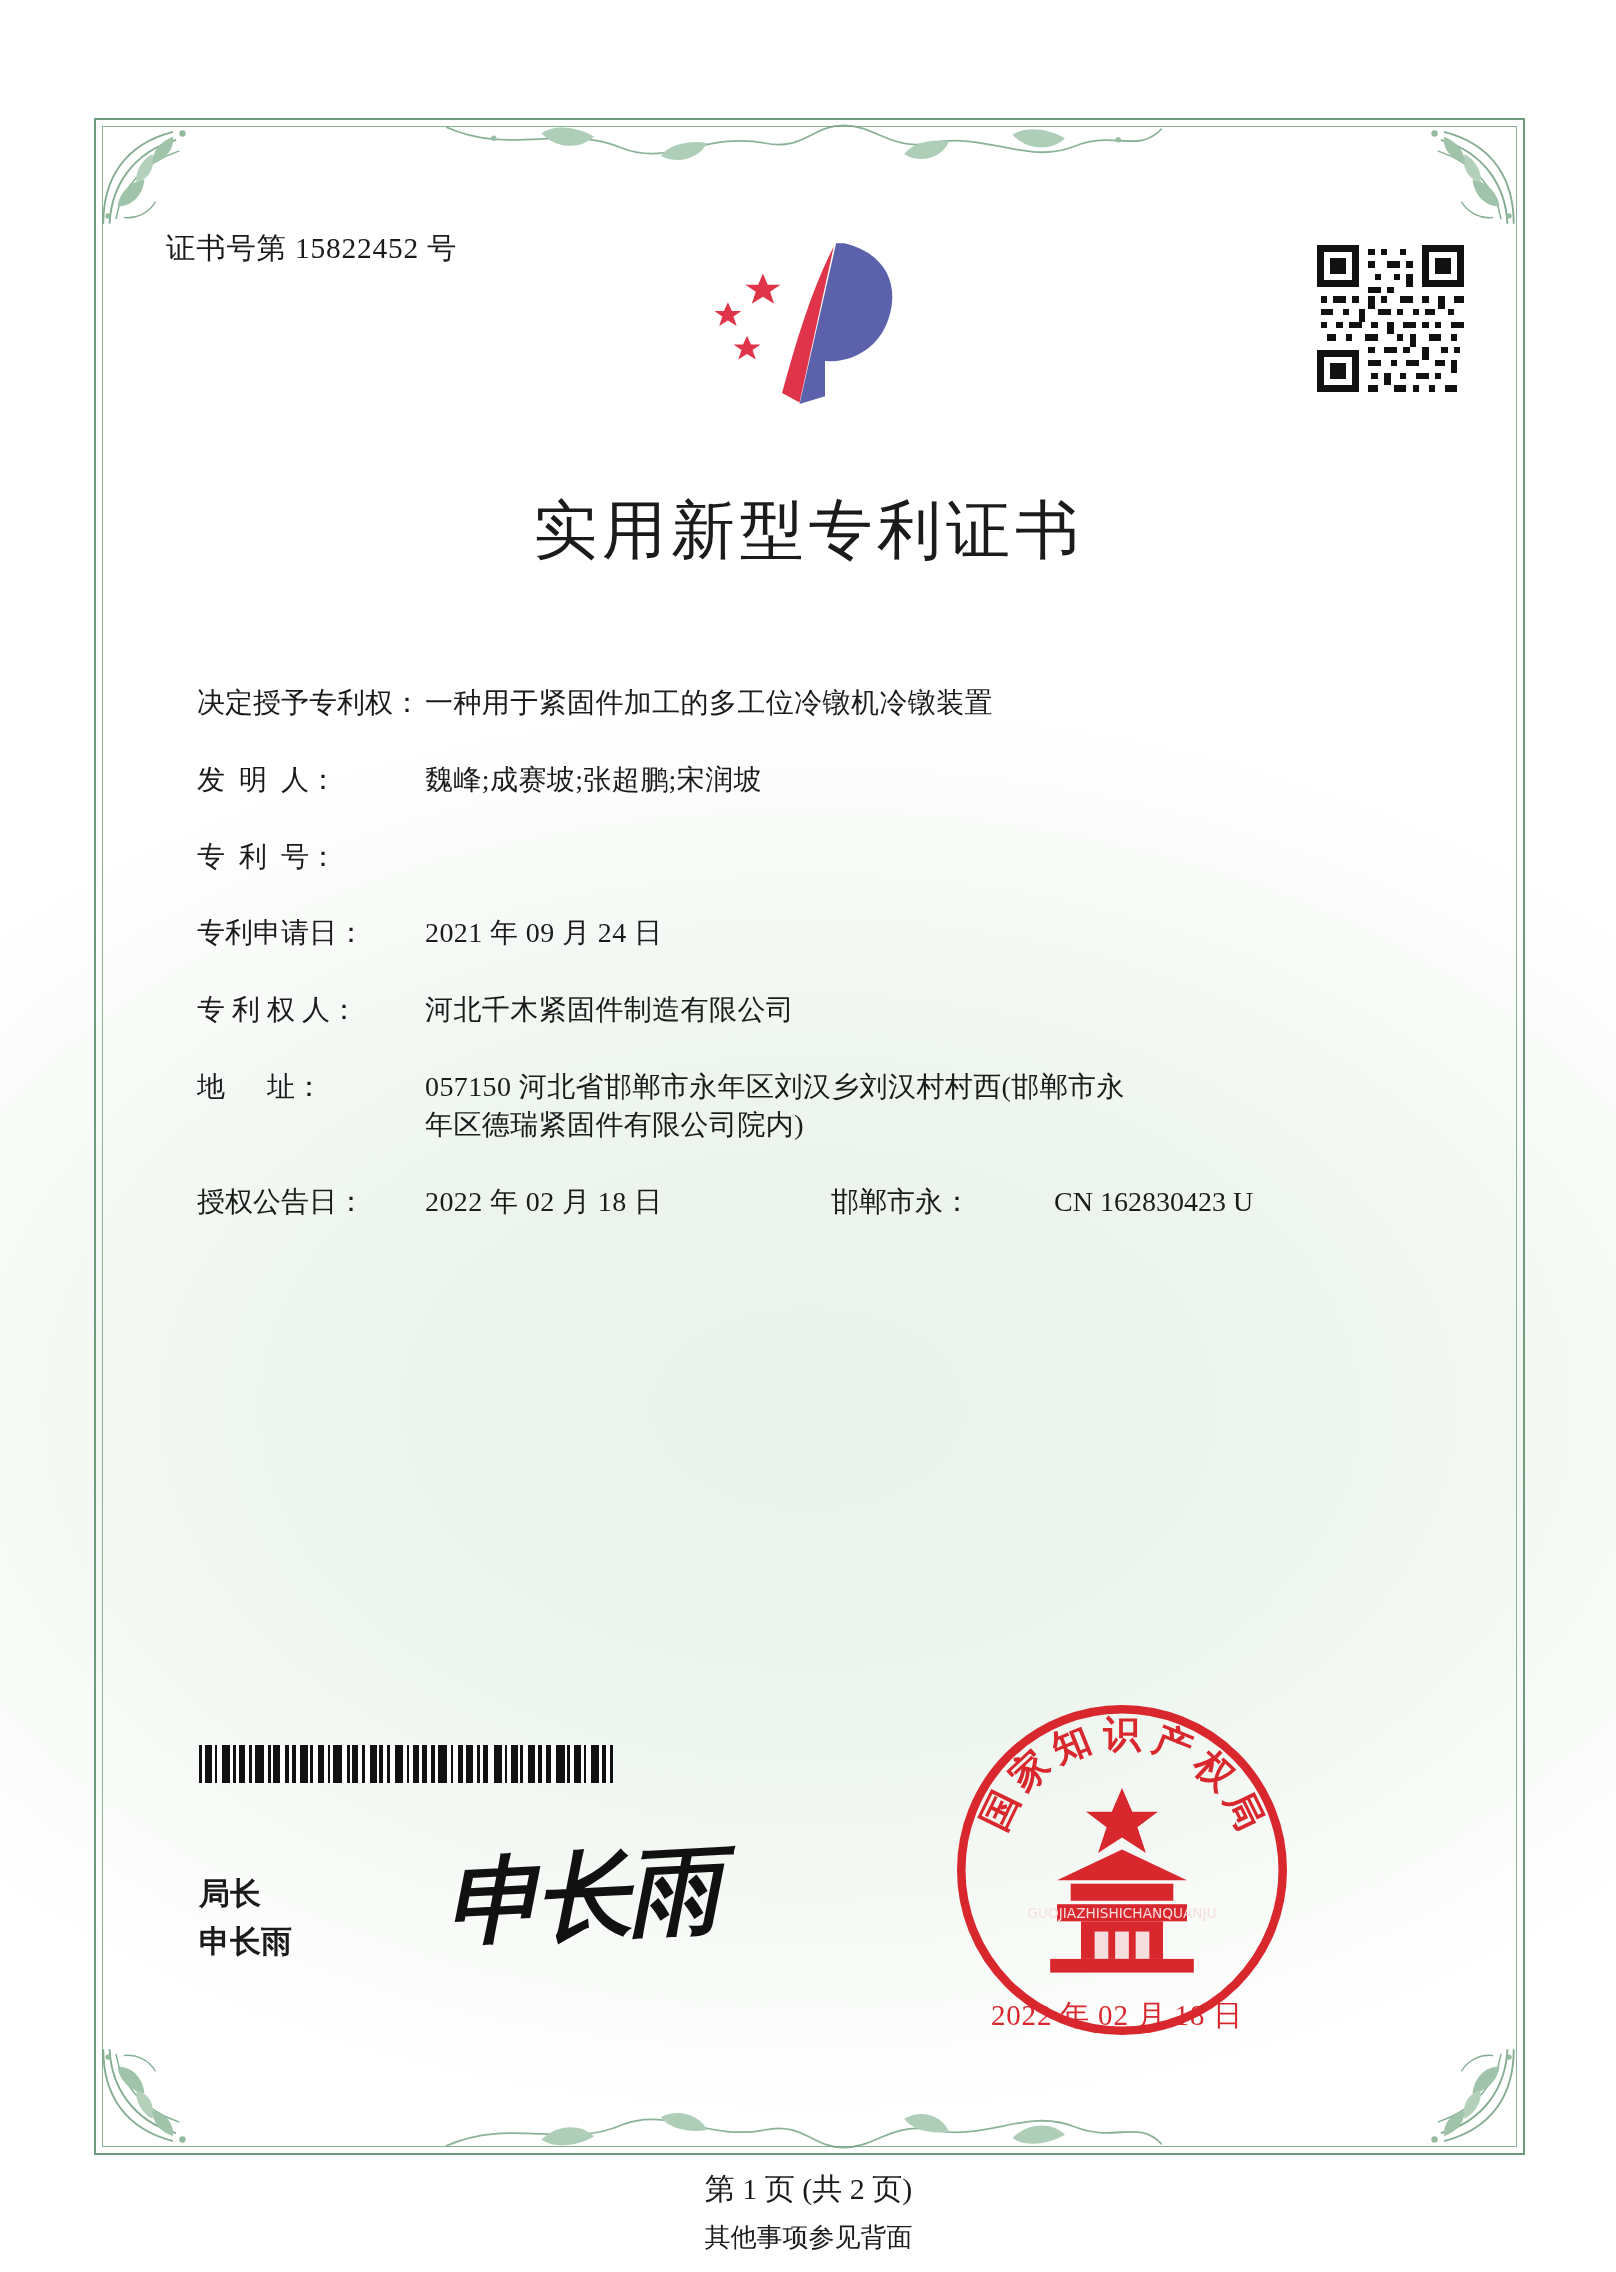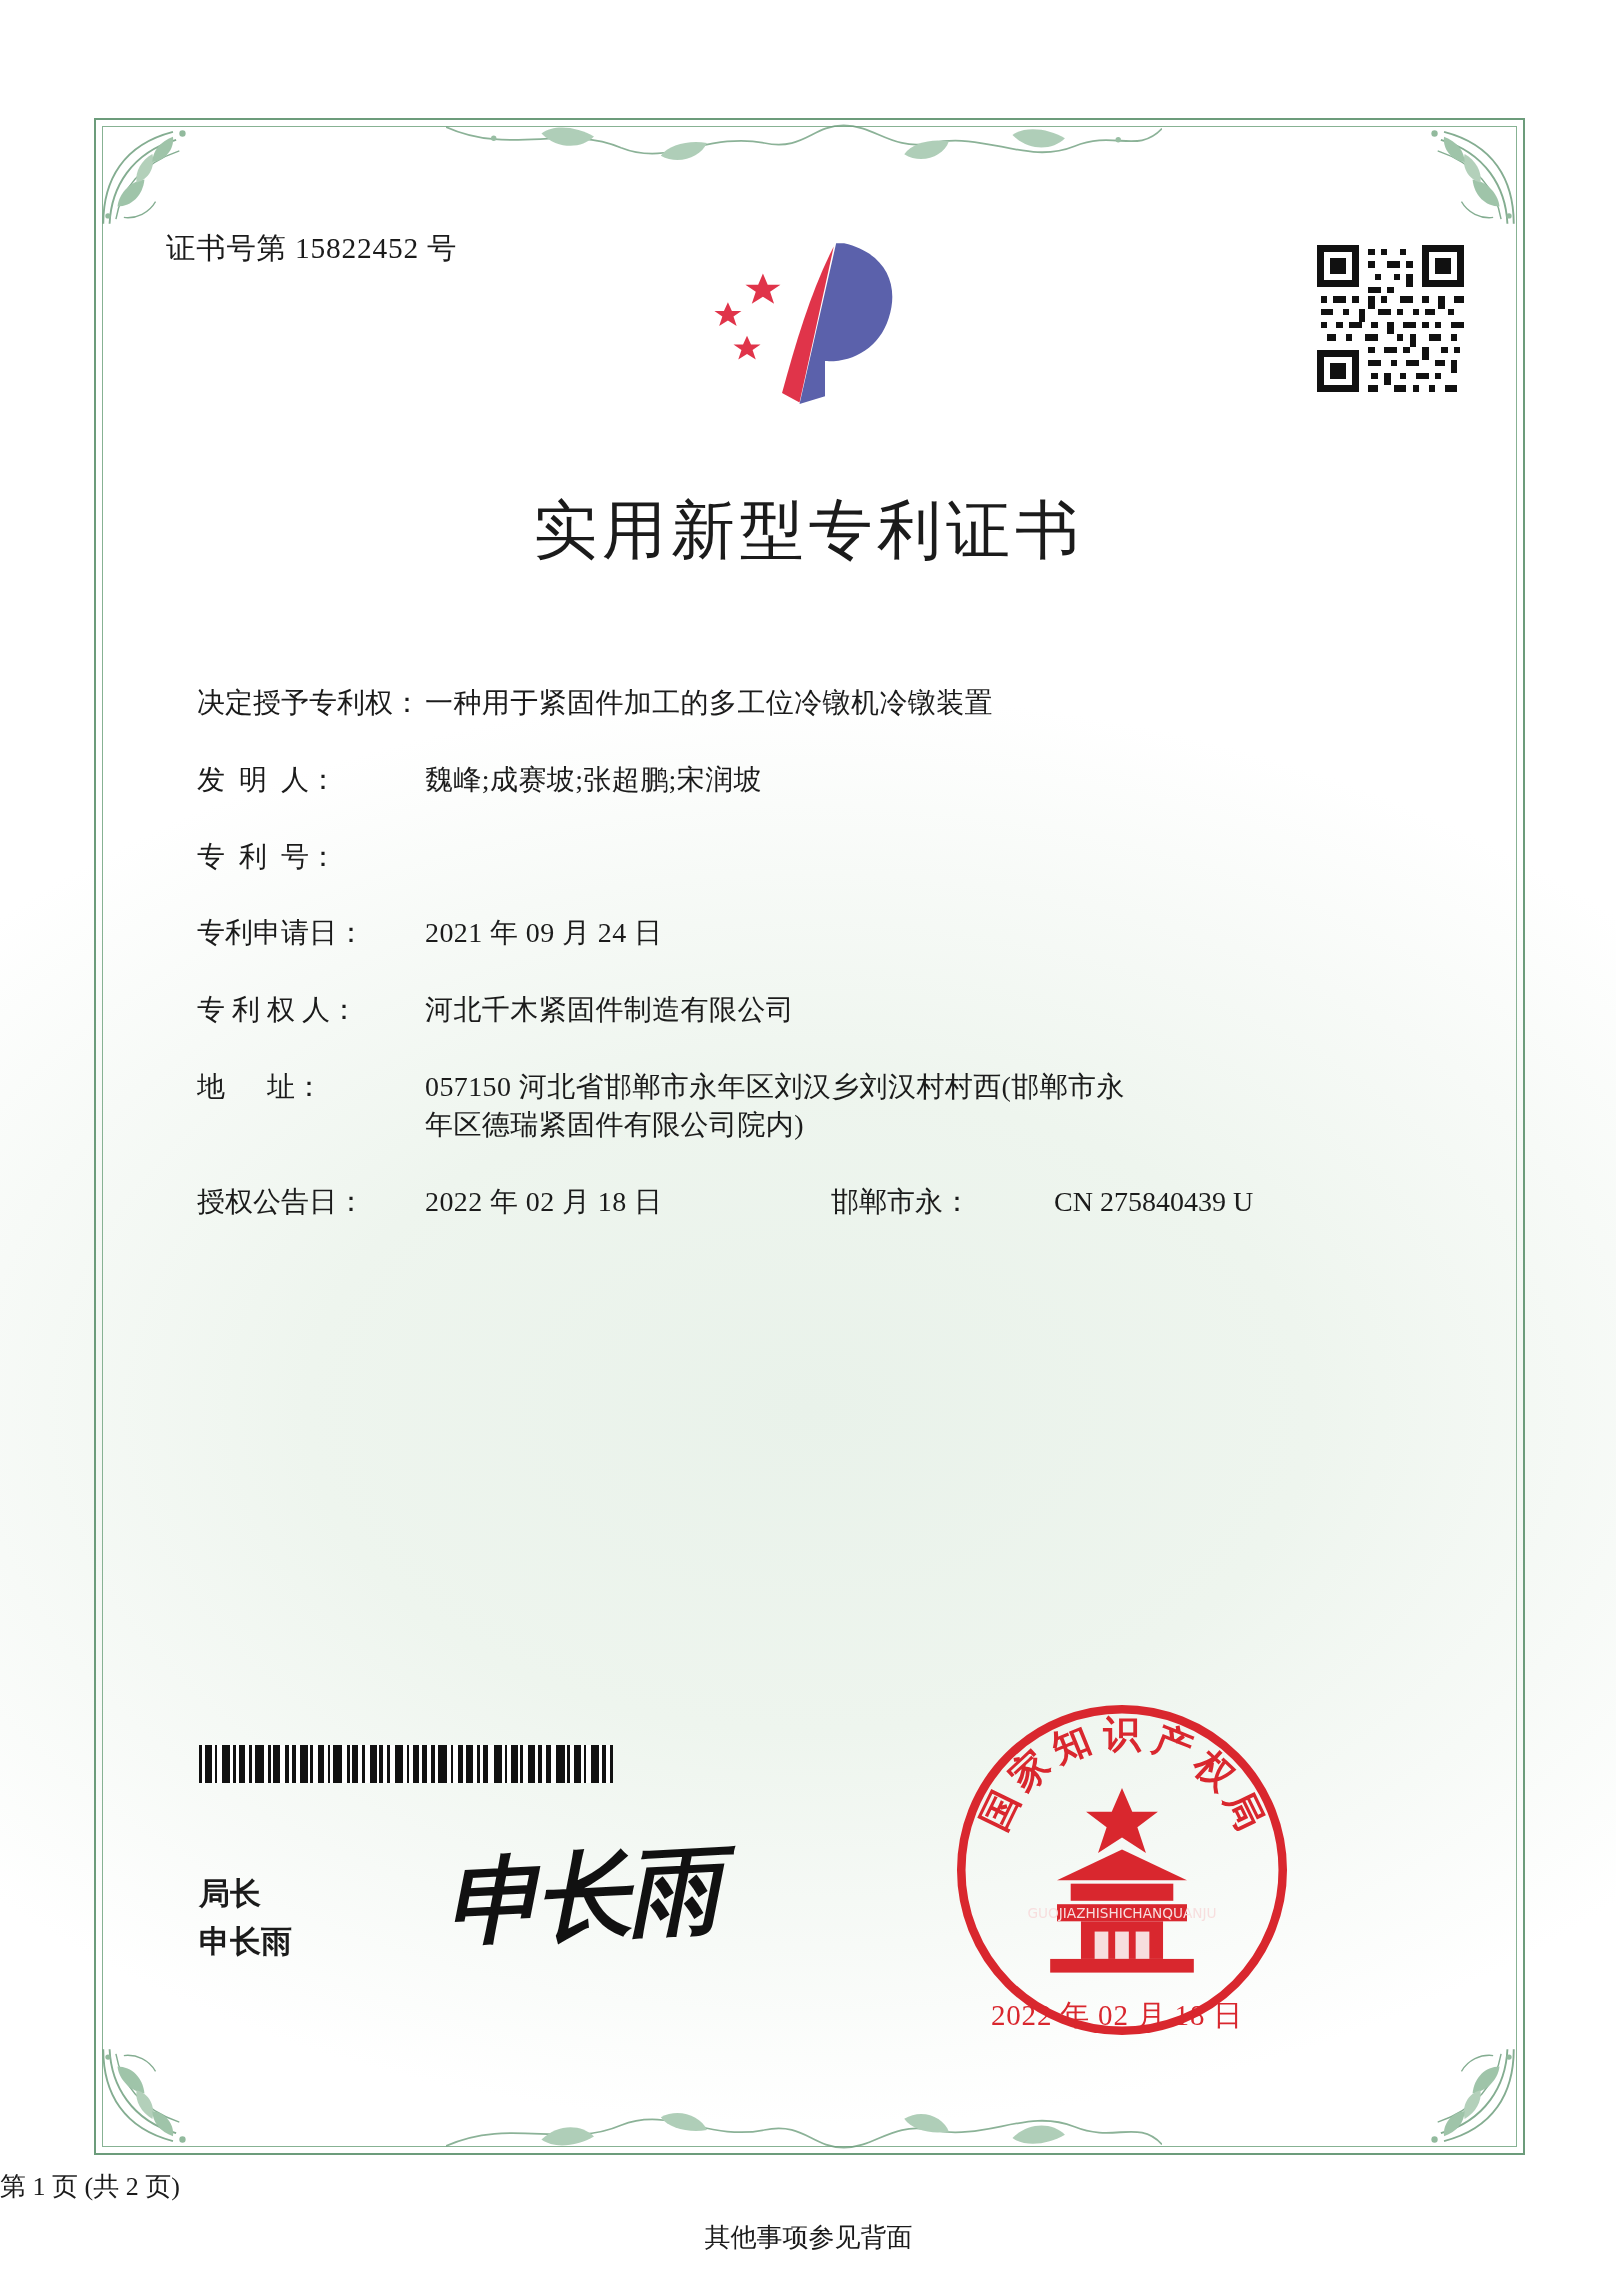--- a/index.html
+++ b/index.html
@@ -227,22 +227,22 @@
     letter-spacing: 0.8px;
     white-space: nowrap;
   }
 
   
   .page-num {
     position: absolute;
     left: 0;
     right: 0;
     top: 2169px;
-    text-align: left;
-    font-size: 26px;
+    text-align: center;
+    font-size: 30px;
   }
   .back-note {
     position: absolute;
     left: 0;
     right: 0;
     top: 2220px;
     text-align: center;
     font-size: 26px;
   }
 </style>
@@ -462,21 +462,21 @@
     </div>
     <div class="field-row">
       <div class="field-label">地      址：</div>
       <div class="field-value">057150 河北省邯郸市永年区刘汉乡刘汉村村西(邯郸市永
 年区德瑞紧固件有限公司院内)</div>
     </div>
     <div class="field-row dual">
       <div class="field-label">授权公告日：</div>
       <div class="field-value">2022 年 02 月 18 日</div>
       <div class="field-label2">邯郸市永：</div>
-      <div class="field-value2">CN 275840439 U</div>
+      <div class="field-value2">CN 162830423 U</div>
     </div>
   </div>
 
 
   <div class="barcode">
     <i style="width:3.2px"></i>
       <i style="width:2.4px;background:#fff"></i>
       <i style="width:7.2px"></i>
       <i style="width:3.2px;background:#fff"></i>
     <i style="width:2.4px"></i>

